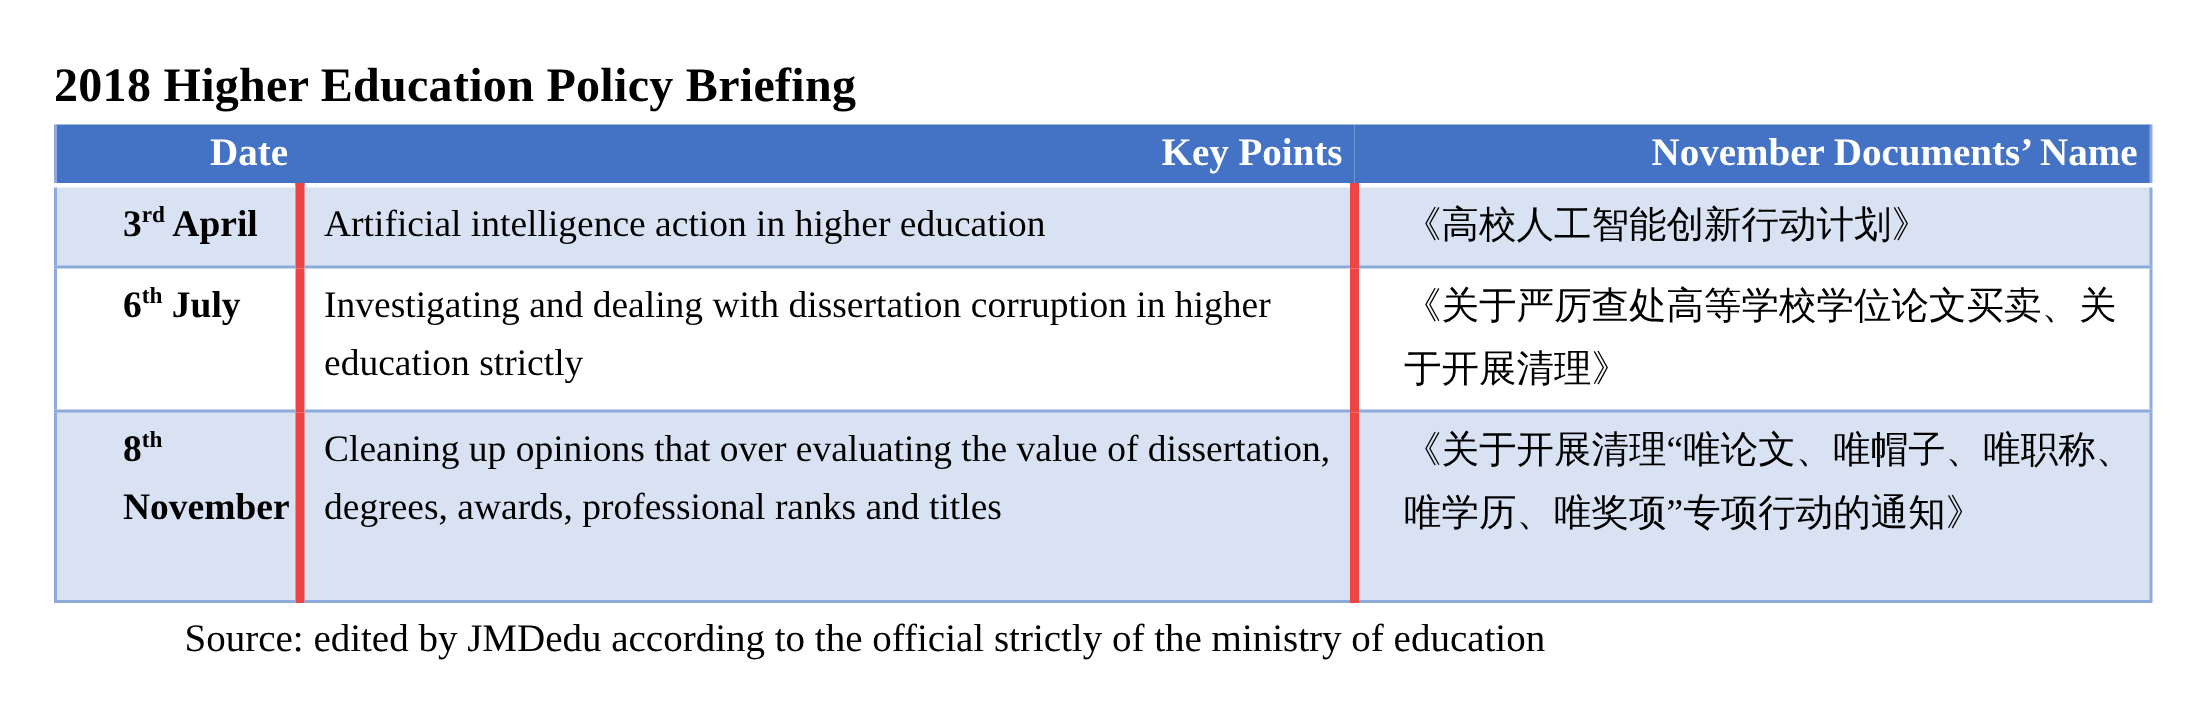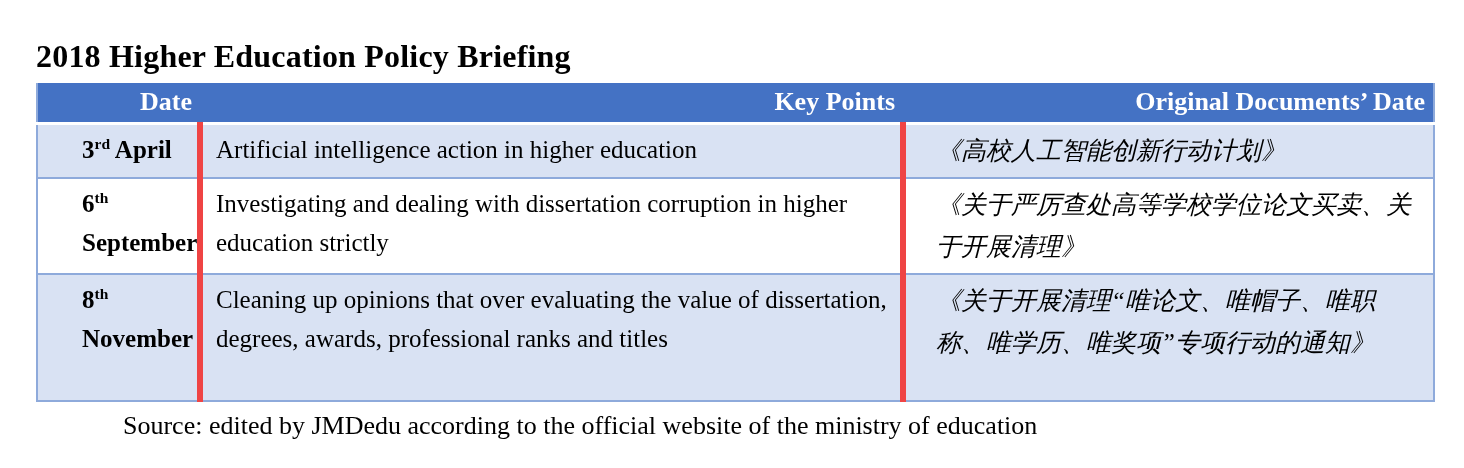--- a/index.html
+++ b/index.html
@@ -60,21 +60,21 @@
     border-bottom: 2px solid #8EAADB;
   }
   tbody td + td { border-left: 6px solid #ef4444; }
   tbody tr.band-blue  td { background: #D9E2F3; }
   tbody tr.band-white td { background: #ffffff; }
   tbody tr.r1 td { height: 41px; }
   tbody tr.r2 td { height: 68px; }
   tbody tr.r3 td { height: 115px; }
 
   td.cell-date { font-weight: bold; padding-left: 44px; }
-  td.cell-doc  { padding-left: 30px; line-height: 42px; font-style: italic; }
+  td.cell-doc  { padding-left: 30px; line-height: 42px; }
   sup.ord {
     font-size: 0.62em;
     line-height: 0;
     vertical-align: super;
   }
   .source {
     margin: 7px 0 0 123px;
     font-size: 26px;
     line-height: 34px;
   }
@@ -89,37 +89,37 @@
   <table class="policy">
     <colgroup>
       <col class="c-date">
       <col class="c-key">
       <col class="c-doc">
     </colgroup>
     <thead>
       <tr>
         <th>Date</th>
         <th>Key Points</th>
-        <th class="h-doc">Original Documents’ Date</th>
+        <th class="h-doc">November Documents’ Name</th>
       </tr>
     </thead>
     <tbody>
       <tr class="band-blue r1">
         <td class="cell-date"><span>3</span><sup class="ord">rd</sup><span> April</span></td>
         <td class="cell-key">Artificial intelligence action in higher education</td>
         <td class="cell-doc">《高校人工智能创新行动计划》</td>
       </tr>
       <tr class="band-white r2">
-        <td class="cell-date"><span>6</span><sup class="ord">th</sup><span> September</span></td>
+        <td class="cell-date"><span>6</span><sup class="ord">th</sup><span> July</span></td>
         <td class="cell-key">Investigating and dealing with dissertation corruption in higher education strictly</td>
         <td class="cell-doc">《关于严厉查处高等学校学位论文买卖、关于开展清理》</td>
       </tr>
       <tr class="band-blue r3">
         <td class="cell-date"><span>8</span><sup class="ord">th</sup><span> November</span></td>
         <td class="cell-key">Cleaning up opinions that over evaluating the value of dissertation, degrees, awards, professional ranks and titles</td>
         <td class="cell-doc">《关于开展清理“唯论文、唯帽子、唯职称、唯学历、唯奖项”专项行动的通知》</td>
       </tr>
     </tbody>
   </table>
 
-  <div class="source">Source: edited by JMDedu according to the official website of the ministry of education</div>
+  <div class="source">Source: edited by JMDedu according to the official strictly of the ministry of education</div>
 
 </div>
 
 </body></html>

